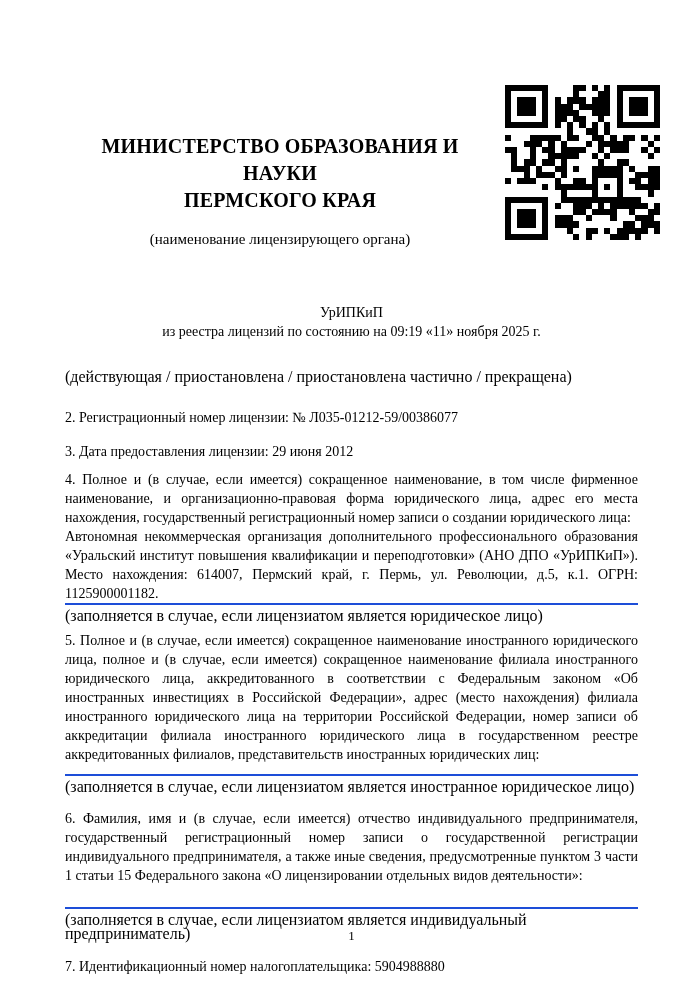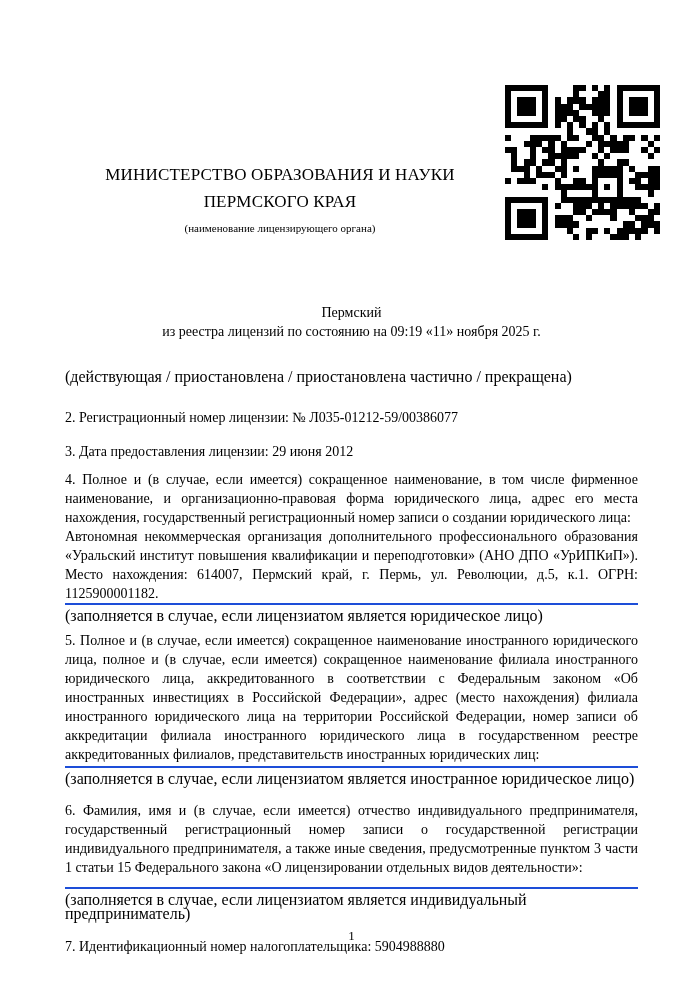--- a/index.html
+++ b/index.html
@@ -11,42 +11,42 @@
     color:#000;
     font-family:"Liberation Serif", "DejaVu Serif", serif;
     outline:1px solid #e8e8e8;
     overflow:hidden;
     margin:0 auto;
   }
   .ministry {
     position:absolute; top:133px; left:65px; width:430px;
     text-align:center;
   }
-  .ministry-name { font-weight:normal; font-size:17px; line-height:27px; letter-spacing:0.2px;margin-top:28px; }
-  .ministry-note { font-size:11px; margin-top:7px;text-align:center; }
+  .ministry-name { font-weight:bold; font-size:20px; line-height:27px; letter-spacing:0.2px; }
+  .ministry-note { font-size:15px; margin-top:17px;text-align:center; }
   .qr { position:absolute; top:85px; left:505px; width:155px; height:155px; }
   .content {
     position:absolute; top:303px; left:65px; width:573px;
     font-size:14px; line-height:19px;
   }
   .title-block { text-align:center; }
   .just { text-align:justify; }
   .note { font-size:16px; line-height:14px; text-align:left; }
   .rule { border-bottom:2px solid #1d4ed8; }
   .item-1 { margin-top:29px; }
   .item-1 .note { margin-top:2px; }
   .item-2 { margin-top:24px; }
   .item-3 { margin-top:15px; }
   .item-4 { margin-top:9px; }
   .item-4 .note { margin-top:4px; }
   .item-5 { margin-top:8px; }
-  .item-5 .q { padding-bottom:2px; }
+  .item-5 .q { padding-bottom:10px; }
   .item-5 .note { margin-top:4px; }
   .item-6 { margin-top:15px; }
-  .item-6 .q { padding-bottom:10px; }
+  .item-6 .q { padding-bottom:22px; }
   .item-6 .note { margin-top:4px; }
   .item-7 { margin-top:16px; }
   .footer {
     position:absolute; top:928px; left:65px; width:573px;
     text-align:center; font-size:13px;
   }
 </style>
 </head>
 <body>
 
@@ -389,21 +389,21 @@
       <rect x="13" y="24" width="1" height="1"></rect>
       <rect x="17" y="24" width="1" height="1"></rect>
       <rect x="18" y="24" width="1" height="1"></rect>
       <rect x="19" y="24" width="1" height="1"></rect>
       <rect x="21" y="24" width="1" height="1"></rect>
     </svg>
 
   <div class="content">
 
     <div class="title-block">
-      <div>Пермский</div>
+      <div>УрИПКиП</div>
       <div>из реестра лицензий по состоянию на 09:19 «11» ноября 2025 г.</div>
     </div>
 
     <div class="item item-1">
       <p class="note">(действующая / приостановлена / приостановлена частично / прекращена)</p>
     </div>
 
     <div class="item item-2">
       <p>2. Регистрационный номер лицензии: № Л035-01212-59/00386077</p>
     </div>

